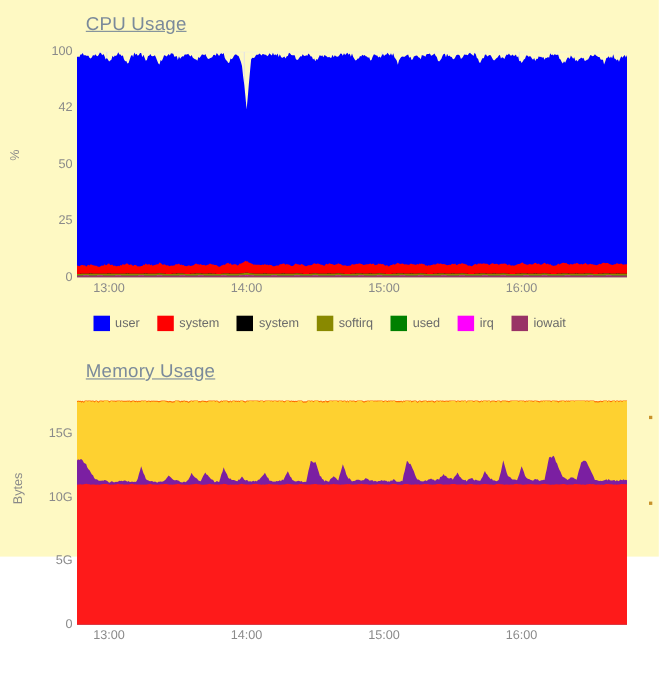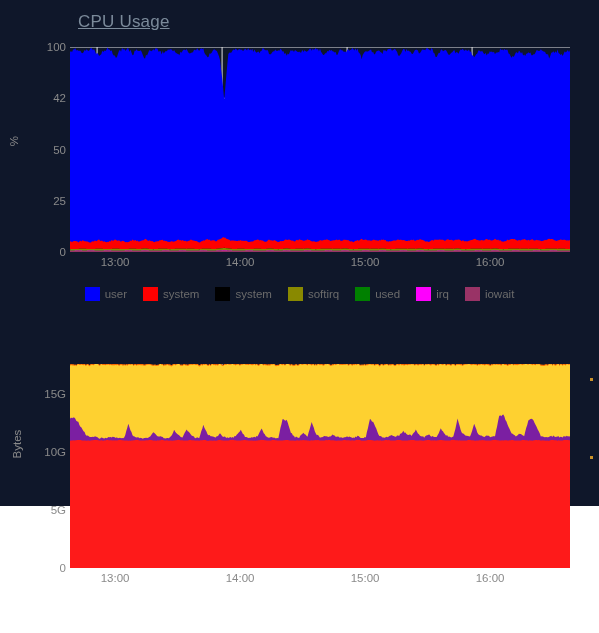--- a/index.html
+++ b/index.html
@@ -8,21 +8,21 @@
     background: #ffffff;
     width: 599px;
     height: 633px;
     overflow: hidden;
     font-family: "Liberation Sans", sans-serif;
   }
   .page {
     position: relative;
     width: 599px;
     height: 506px;
-    background: #0f172a;
+    background: #fef9c3;
   }
   .panel {
     position: absolute;
     left: 0;
     width: 599px;
   }
   #cpu-panel { top: 0; height: 316px; }
   #mem-panel { top: 316px; height: 317px; }
 
   .chart-title {
@@ -78,21 +78,21 @@
     width: 50px; text-align: center;
   }
 
   .xtick {
     position: absolute;
     font-size: 11.5px;
     color: #8a8a8a;
     transform: translateX(-50%);
     white-space: nowrap;
   }
-  .xaxis-zone { position: absolute; left: 88px; width: 500px; height: 18px; text-align: right; }
+  .xaxis-zone { position: absolute; left: 72px; width: 500px; height: 18px; text-align: right; }
   #cpu-xzone { top: 256px; }
   #mem-xzone { top: 256px; }
 
   .legend {
     position: absolute;
     left: 0;
     width: 599px;
     display: flex;
     justify-content: center;
     align-items: center;
@@ -209,20 +209,21 @@
         </div>
         <div class="legend-item">
           <span class="legend-swatch" style="background: rgb(153, 51, 102);"></span>
           <span class="legend-label">iowait</span>
         </div>
       </div>
   </div>
 
   <div class="panel" id="mem-panel">
 
+    <div class="chart-title" id="mem-title">Memory Usage</div>
 
     <div class="yaxis-zone" id="mem-yzone">
         <div class="ytick" style="top: 14.7727%;">15G</div>
         <div class="ytick" style="top: 43.1818%;">10G</div>
         <div class="ytick" style="top: 71.5909%;">5G</div>
         <div class="ytick" style="top: 100%;">0</div>
       </div>
 
     <div class="axis-label" id="mem-ylabel">Bytes</div>
 

